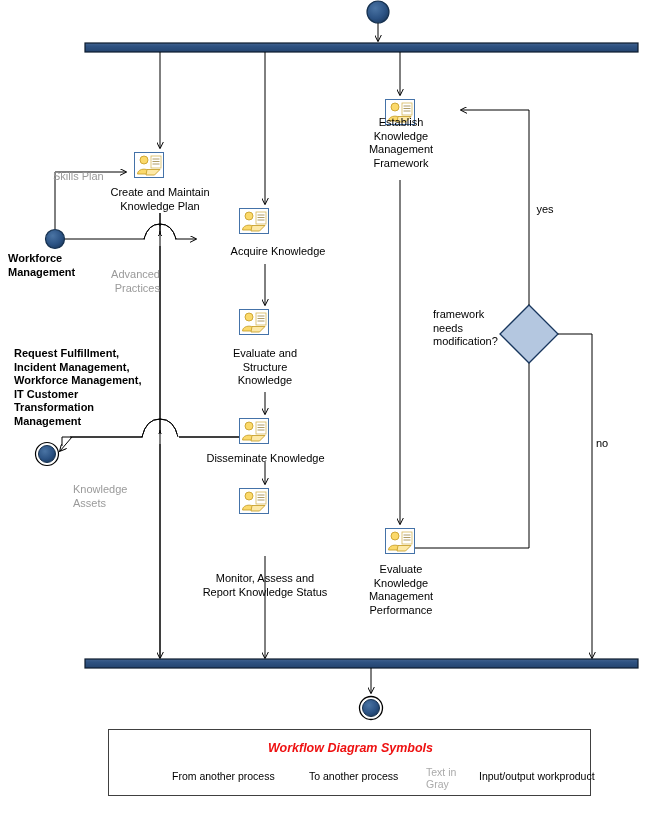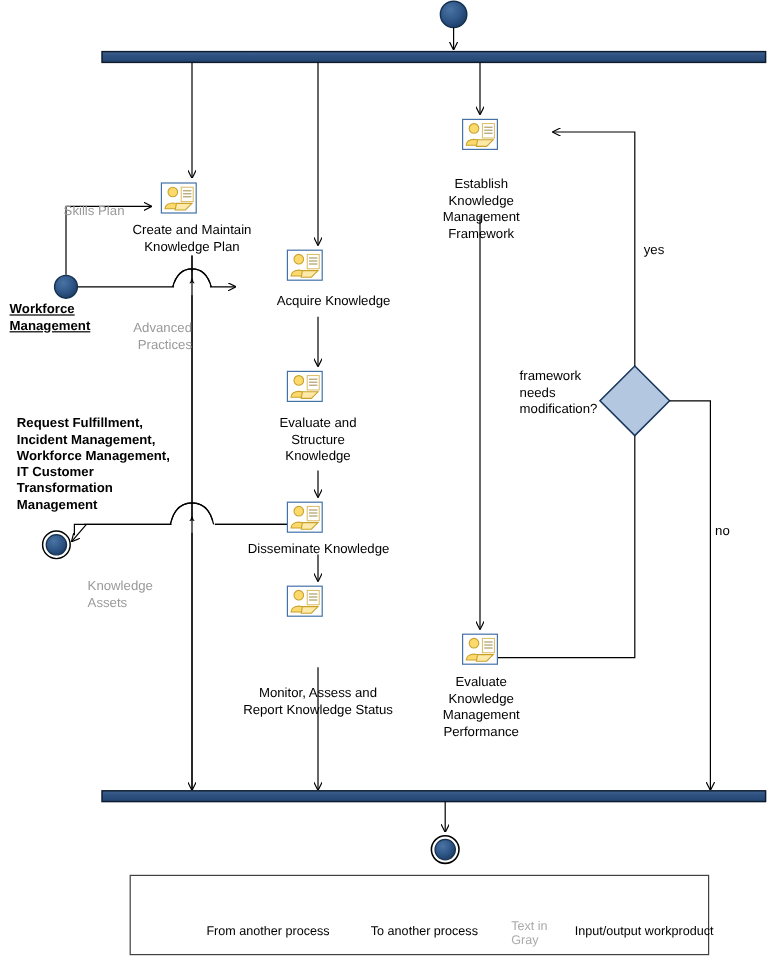--- a/index.html
+++ b/index.html
@@ -227,55 +227,56 @@
 
 <div class="lbl" style="left:210px; top:347px; width:110px;">Evaluate and
 Structure
 Knowledge</div>
 
 <div class="lbl" style="left:188px; top:452px; width:155px;">Disseminate Knowledge</div>
 
 <div class="lbl" style="left:180px; top:524px; width:170px;margin-top:48px;">Monitor, Assess and
 Report Knowledge Status</div>
 
-<div class="lbl" style="left:355px; top:148px; width:92px;">Establish
+<div class="lbl" style="left:355px; top:116px; width:92px;">Establish
 Knowledge
 Management
 Framework</div>
 
 <div class="lbl" style="left:355px; top:563px; width:92px;">Evaluate
 Knowledge
 Management
 Performance</div>
 
 <div class="lbl left" style="left:433px; top:308px; width:82px;">framework
 needs
 modification?</div>
 
 <div class="lbl" style="left:528px; top:203px; width:34px;">yes</div>
 
 <div class="lbl" style="left:589px; top:437px; width:26px;">no</div>
 
-<div class="lbl bold left" style="left:8px; top:252px; width:95px;text-decoration:underline;">Workforce
+<div class="lbl bold left" style="left:8px; top:252px; width:95px;">Workforce
 Management</div>
 
 <div class="lbl bold left" style="left:14px; top:347px; width:175px;">Request Fulfillment,
 Incident Management,
 Workforce Management,
 IT Customer
 Transformation
 Management</div>
 
 <div class="lbl gray left" style="left:53px; top:142px; width:80px;">Skills Plan</div>
 
 <div class="lbl gray left" style="left:85px; top:240px; width:75px;text-align:right;">Advanced
 Practices</div>
 
 <div class="lbl gray left" style="left:73px; top:455px; width:75px;">Knowledge
 Assets</div>
 
 <div class="legendbox">
+  <div class="legend-title">Workflow Diagram Symbols</div>
   <div class="legend-item" style="left:49px;margin-left:14px;">From another process</div>
   <div class="legend-item" style="left:200px;">To another process</div>
   <div class="legend-gray" style="left:317px; top:36px; width:55px;">Text in
 Gray</div>
   <div class="legend-item" style="left:370px;">Input/output workproduct</div>
 </div>
 
 </body></html>

